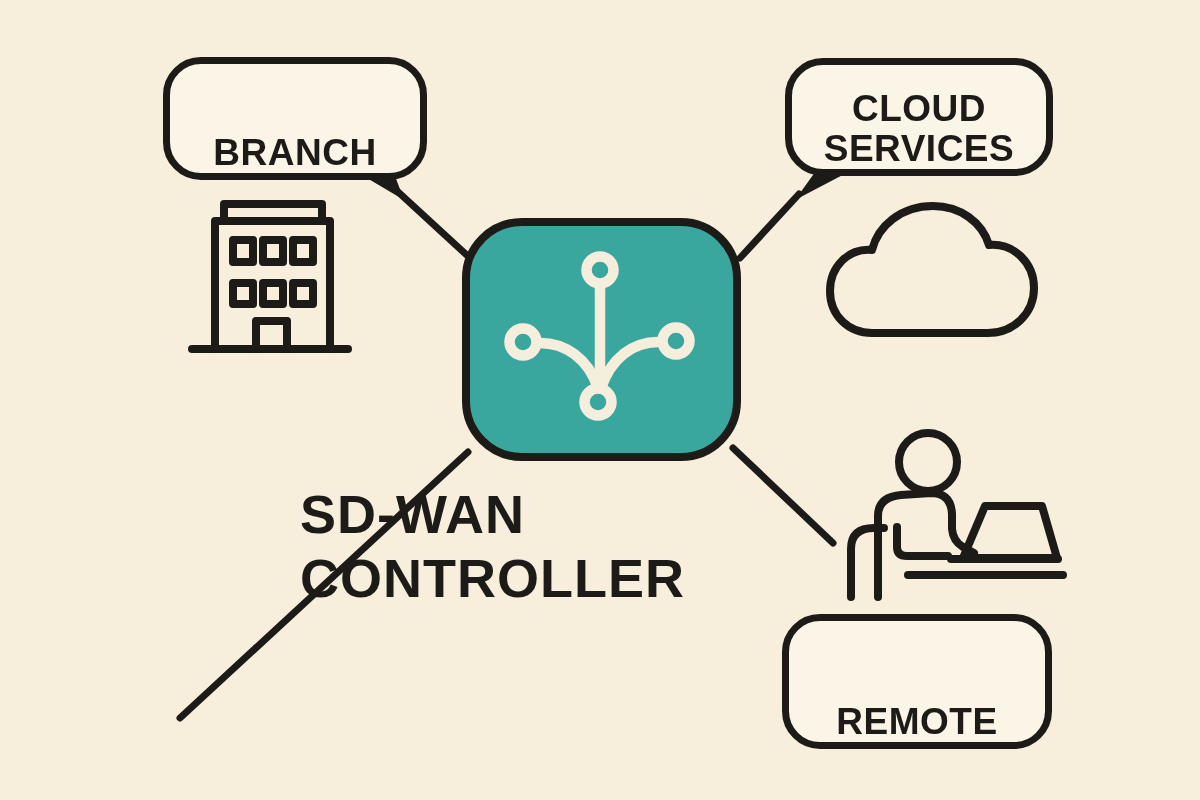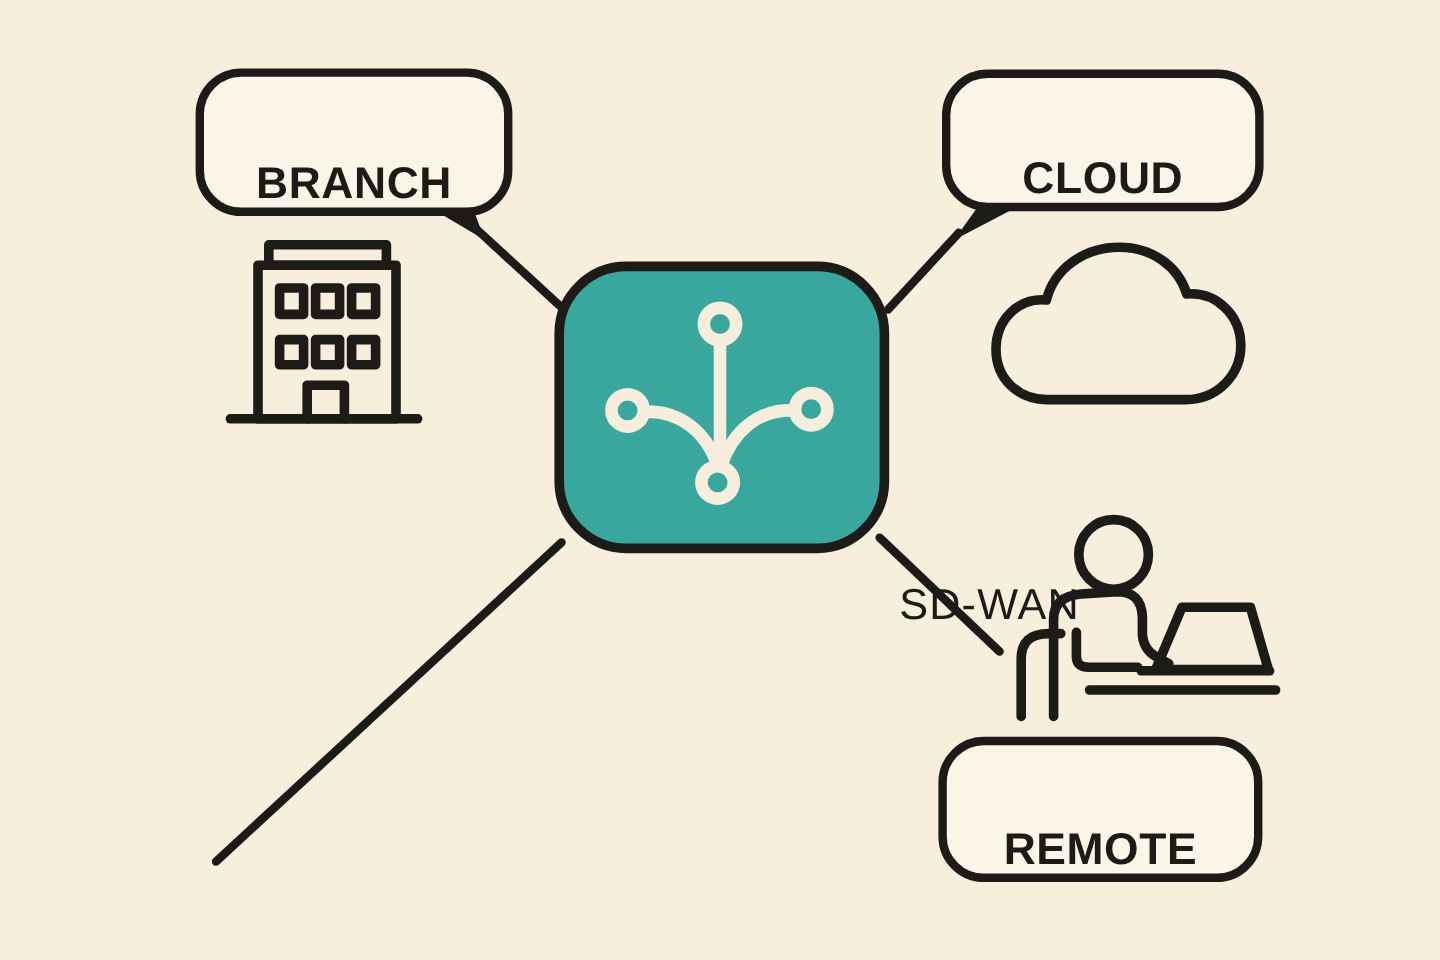--- a/index.html
+++ b/index.html
@@ -27,34 +27,34 @@
     justify-content: flex-end;
     font-weight: bold;
     font-size: 37px;
     line-height: 1.08;
     letter-spacing: 0.5px;
     color: var(--stroke, #1d1b18);
     text-align: center;
   }
   .bubble.branch { left: 163px; top: 57px;  width: 264px; height: 123px; }
   .bubble.cloud  { left: 785px; top: 58px;  width: 268px; height: 118px; }
-  .bubble.remote { left: 782px; top: 614px; width: 270px; height: 121px; }
+  .bubble.remote { left: 782px; top: 614px; width: 270px; height: 135px; }
 
   
   .title {
     position: absolute;
     z-index: 2;
     left: 300px;
     top: 483px;
     width: 600px;
     display: flex;
     flex-direction: column;
-    text-align: right;
-    font-weight: normal;
-    font-size: 36px;
+    text-align: left;
+    font-weight: bold;
+    font-size: 54px;
     line-height: 1.18;
     letter-spacing: 1px;
     color: var(--stroke, #1d1b18);
   }
 
   
   .cn { fill: none; stroke: var(--stroke, #1d1b18); stroke-width: 7; stroke-linecap: round; }
   .tl { fill: var(--stroke, #1d1b18); stroke: none; }
   .ob { fill: var(--node-fill, #3aa79f); stroke: var(--stroke, #1d1b18); stroke-width: 8; }
   .hb { fill: none; stroke: var(--icon-cream, #f5eedc); stroke-width: 10.5; stroke-linecap: round; }
@@ -114,23 +114,25 @@
       <path class="ic" stroke-width="10" d="M908 575 H1063"></path>
     </g>
   </svg>
 
   <div class="bubble branch">
     <span>BRANCH</span>
   </div>
 
   <div class="bubble cloud">
     <span>CLOUD</span>
+    <span>SERVICES</span>
   </div>
 
   <div class="bubble remote">
     <span>REMOTE</span>
   </div>
 
   <div class="title">
     <span>SD-WAN</span>
+    <span>CONTROLLER</span>
   </div>
 
 </div>
 
 </body></html>

